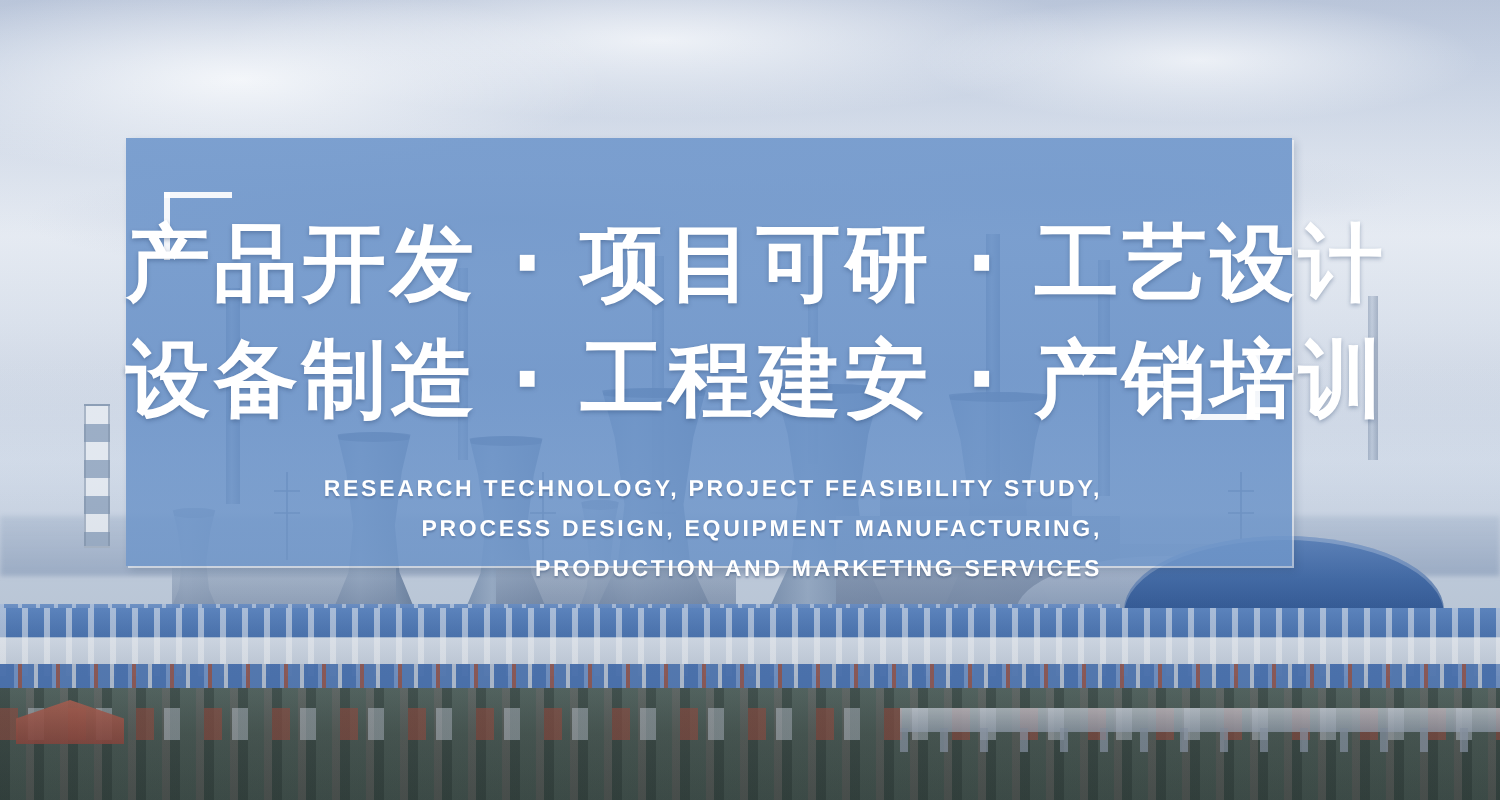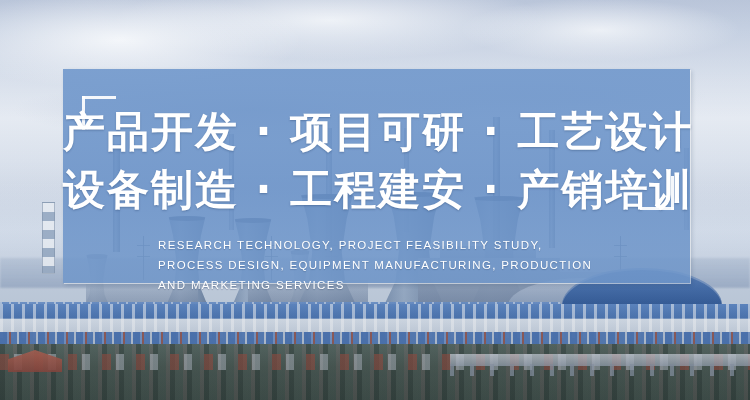--- a/index.html
+++ b/index.html
@@ -260,21 +260,21 @@
     inset: 0;
     background: linear-gradient(180deg, rgba(188,205,228,0.12) 0%, rgba(120,150,190,0.10) 60%, rgba(40,55,75,0.16) 100%);
     pointer-events: none;
   }
 
   
   .overlay-panel {
     position: absolute;
     left: 63px;
     top: 69px;
-    width: 627px;
+    width: 583px;
     height: 214px;
     background: linear-gradient(180deg, rgba(110,150,203,0.88) 0%, rgba(103,144,199,0.86) 55%, rgba(112,151,202,0.84) 100%);
     box-shadow: 1px 1px 0 rgba(255,255,255,0.55), 2px 2px 4px rgba(30,50,80,0.18);
   }
 
   
   .bracket {
     position: absolute;
     width: 34px;
     height: 34px;
@@ -309,24 +309,24 @@
     text-shadow: 0 1px 2px rgba(35,60,100,0.35);
     white-space: nowrap;
     font-family: "DejaVu Sans", "Liberation Sans", sans-serif;
   }
 
   .subhead {
     position: absolute;
     left: 95px;
     right: 95px;
     top: 166px;
-    text-align: left;
+    text-align: right;
     color: #ffffff;
     font-size: 11.5px;
-    font-weight: normal;
+    font-weight: bold;
     letter-spacing: 1.35px;
     line-height: 20px;
     text-shadow: 0 1px 1px rgba(35,60,100,0.30);
     font-family: "Liberation Sans", "DejaVu Sans", sans-serif;
   }
 </style>
 </head>
 <body>
 
 <div id="banner">

